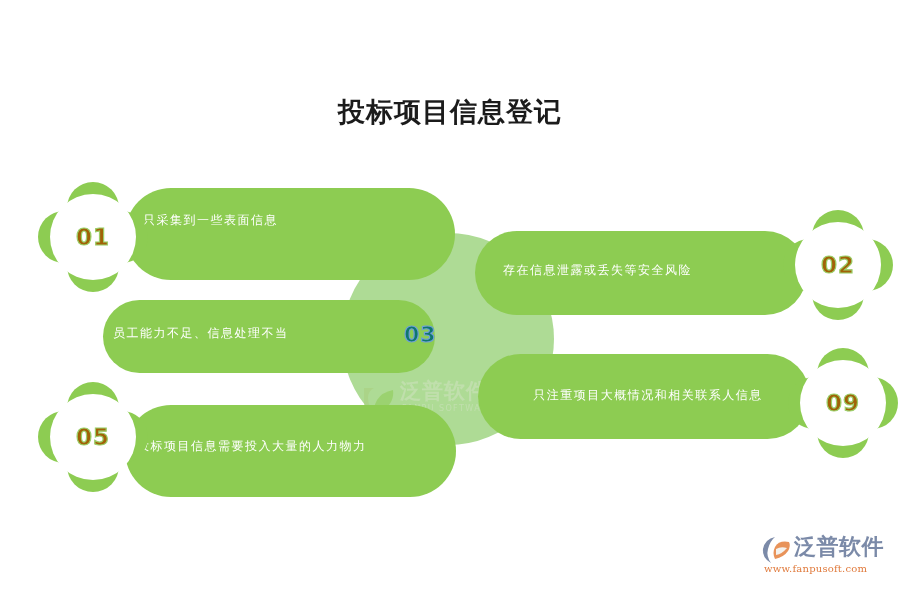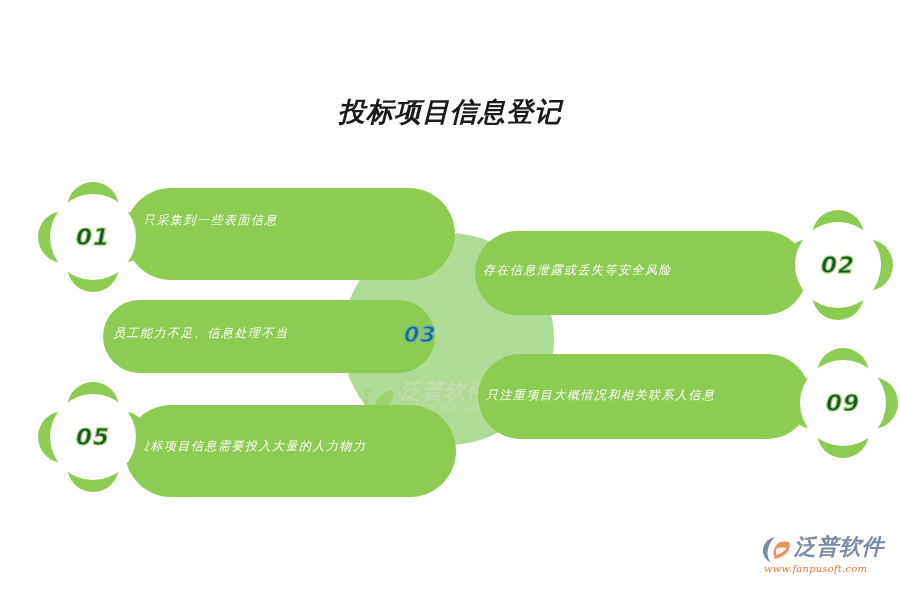--- a/index.html
+++ b/index.html
@@ -11,21 +11,20 @@
     height: 600px;
     background: #ffffff;
     font-family: "DejaVu Sans", "Liberation Sans", sans-serif;
     overflow: hidden;
   }
   #canvas {
     position: relative;
     width: 900px;
     height: 588px;
     background: #ffffff;
-    font-style: italic;
   }
 
   
   .page-title {
     position: absolute;
     left: 0;
     top: 96px;
     width: 900px;
     text-align: center;
     font-size: 27px;
@@ -99,26 +98,26 @@
     font-size: 12px;
     color: #ffffff;
     letter-spacing: 1.5px;
     white-space: nowrap;
     line-height: 20px;
   }
   .pill.p1 { left: 125px; top: 188px; width: 330px; height: 92px; border-radius: 46px; }
   .pill.p1 .pill-text { margin-left: 18px; margin-bottom: 28px; }
 
   .pill.p2 { left: 475px; top: 231px; width: 332px; height: 84px; border-radius: 42px; }
-  .pill.p2 .pill-text { margin-left: 8px; margin-bottom: 6px; }
+  .pill.p2 .pill-text { margin-left: 28px; margin-bottom: 6px; }
 
   .pill.p3 { left: 103px; top: 300px; width: 332px; height: 73px; border-radius: 37px; }
   .pill.p3 .pill-text { margin-left: 10px; margin-bottom: 8px; }
 
-  .pill.p4 { left: 478px; top: 354px; width: 332px; height: 85px; border-radius: 43px; }
+  .pill.p4 { left: 478px; top: 354px; width: 332px; height: 85px; border-radius: 43px; justify-content: center; }
   .pill.p4 .pill-text { margin-left: 8px; margin-bottom: 4px; }
 
   .pill.p5 { left: 125px; top: 405px; width: 331px; height: 92px; border-radius: 46px; }
   .pill.p5 .pill-text { margin-left: 12px; margin-bottom: 10px; }
 
   
   .badge {
     position: absolute;
     width: 110px;
     height: 110px;
@@ -142,21 +141,21 @@
     border-radius: 50%;
     background: #ffffff;
     display: flex;
     align-items: center;
     justify-content: center;
   }
   .badge .num {
     font-size: 23px;
     font-weight: bold;
     letter-spacing: 1px;
-    color: #14532d;
+    color: #a16207;
     -webkit-text-stroke: 1.2px #9ccf6a;
     text-shadow: 0 0 0 #9ccf6a;
   }
 
   .badge.b1 { left: 38px;  top: 182px; }
   .badge.b2 { left: 783px; top: 210px; }
   .badge.b4 { left: 788px; top: 348px; }
   .badge.b5 { left: 38px;  top: 382px; }
 
   

